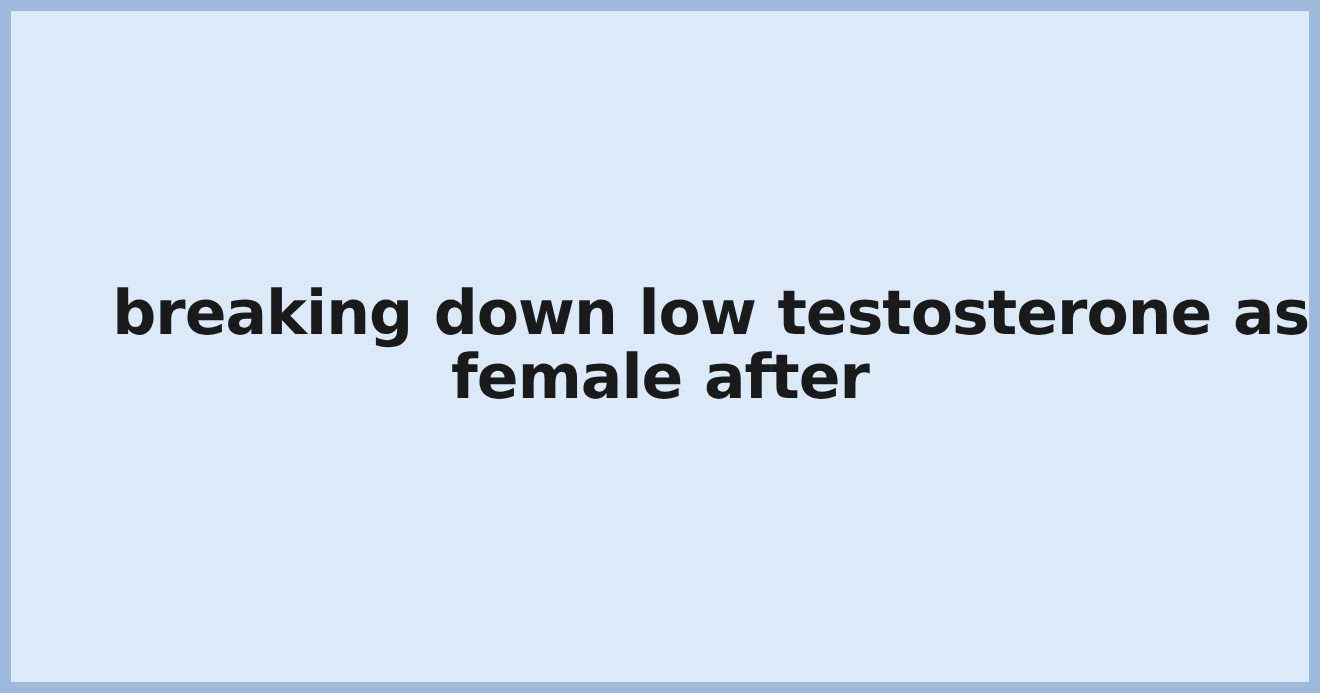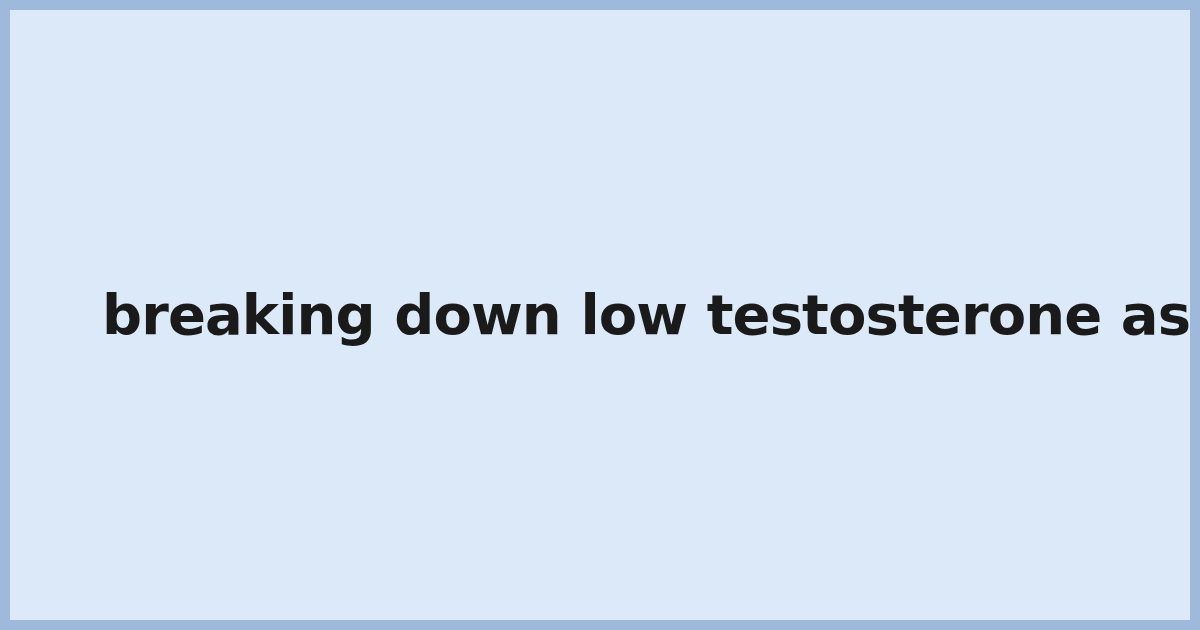--- a/index.html
+++ b/index.html
@@ -64,16 +64,17 @@
 </style>
 </head>
 <body>
 
 <div class="og-card">
 
   <div class="og-canvas">
 
     <h1 class="og-headline">
       <span class="line line-1">breaking down low testosterone as a</span>
+      <span class="line line-2">female after</span>
     </h1>
 
   </div>
 </div>
 
 </body></html>

